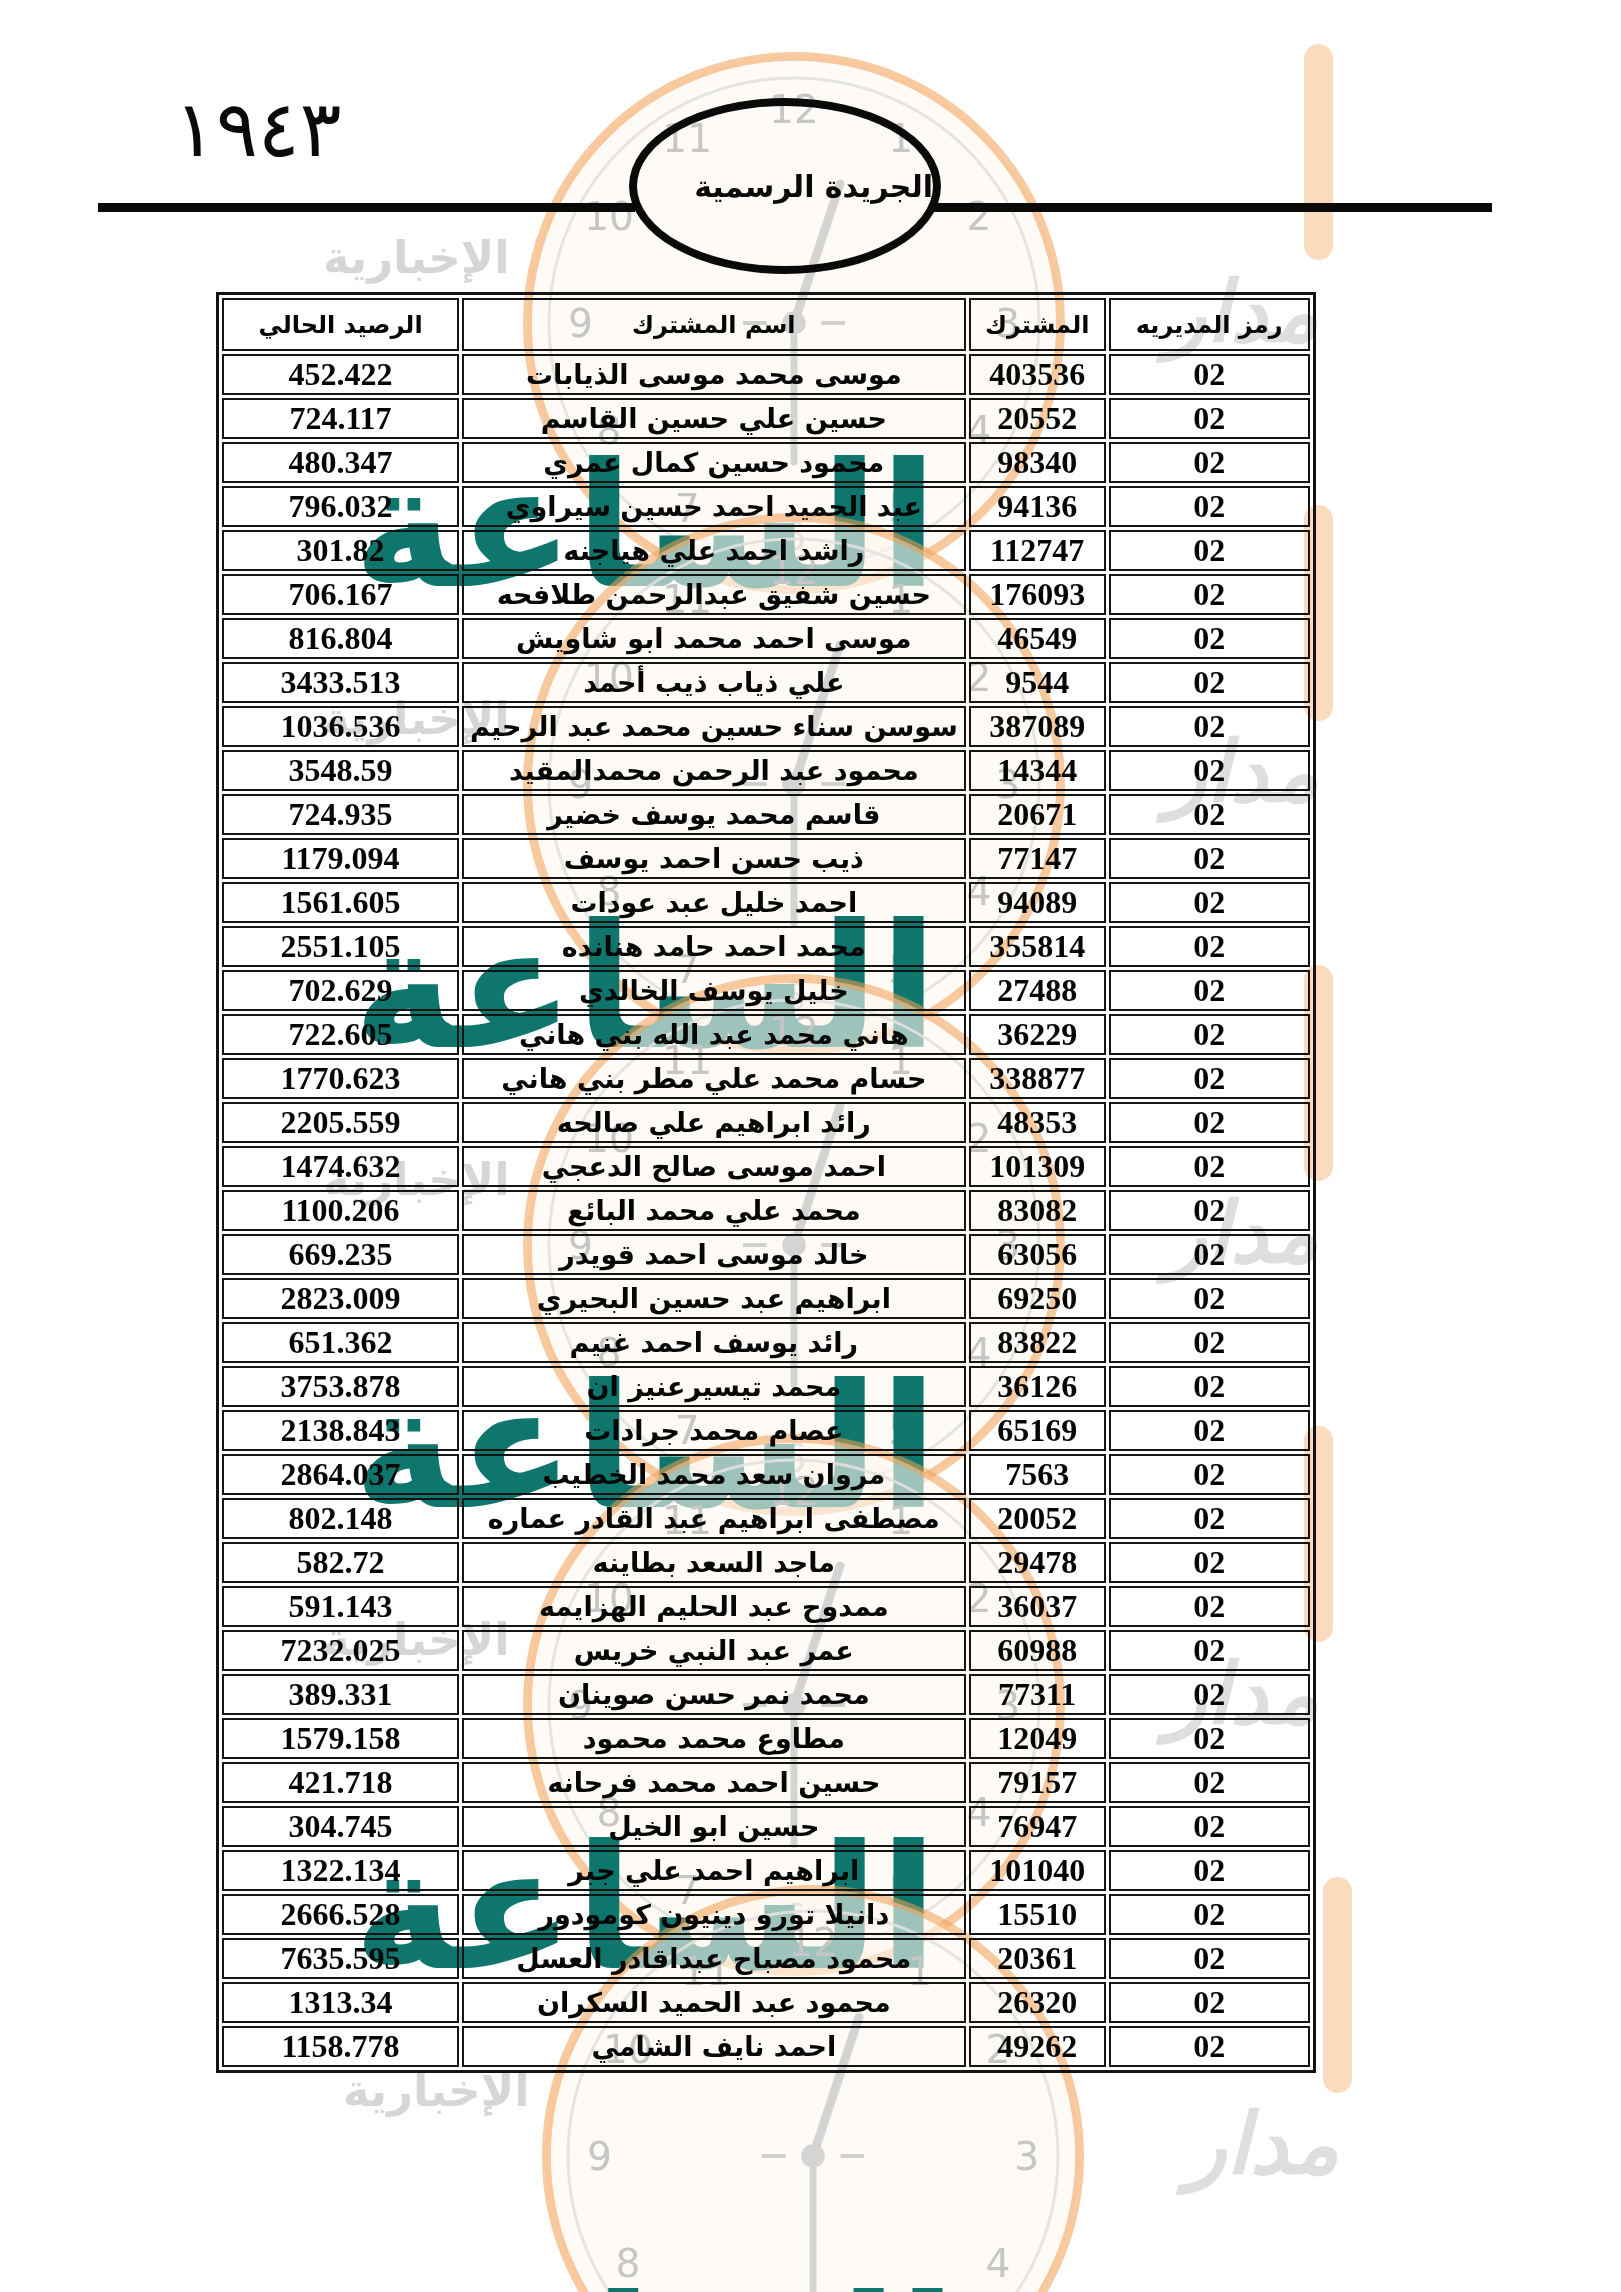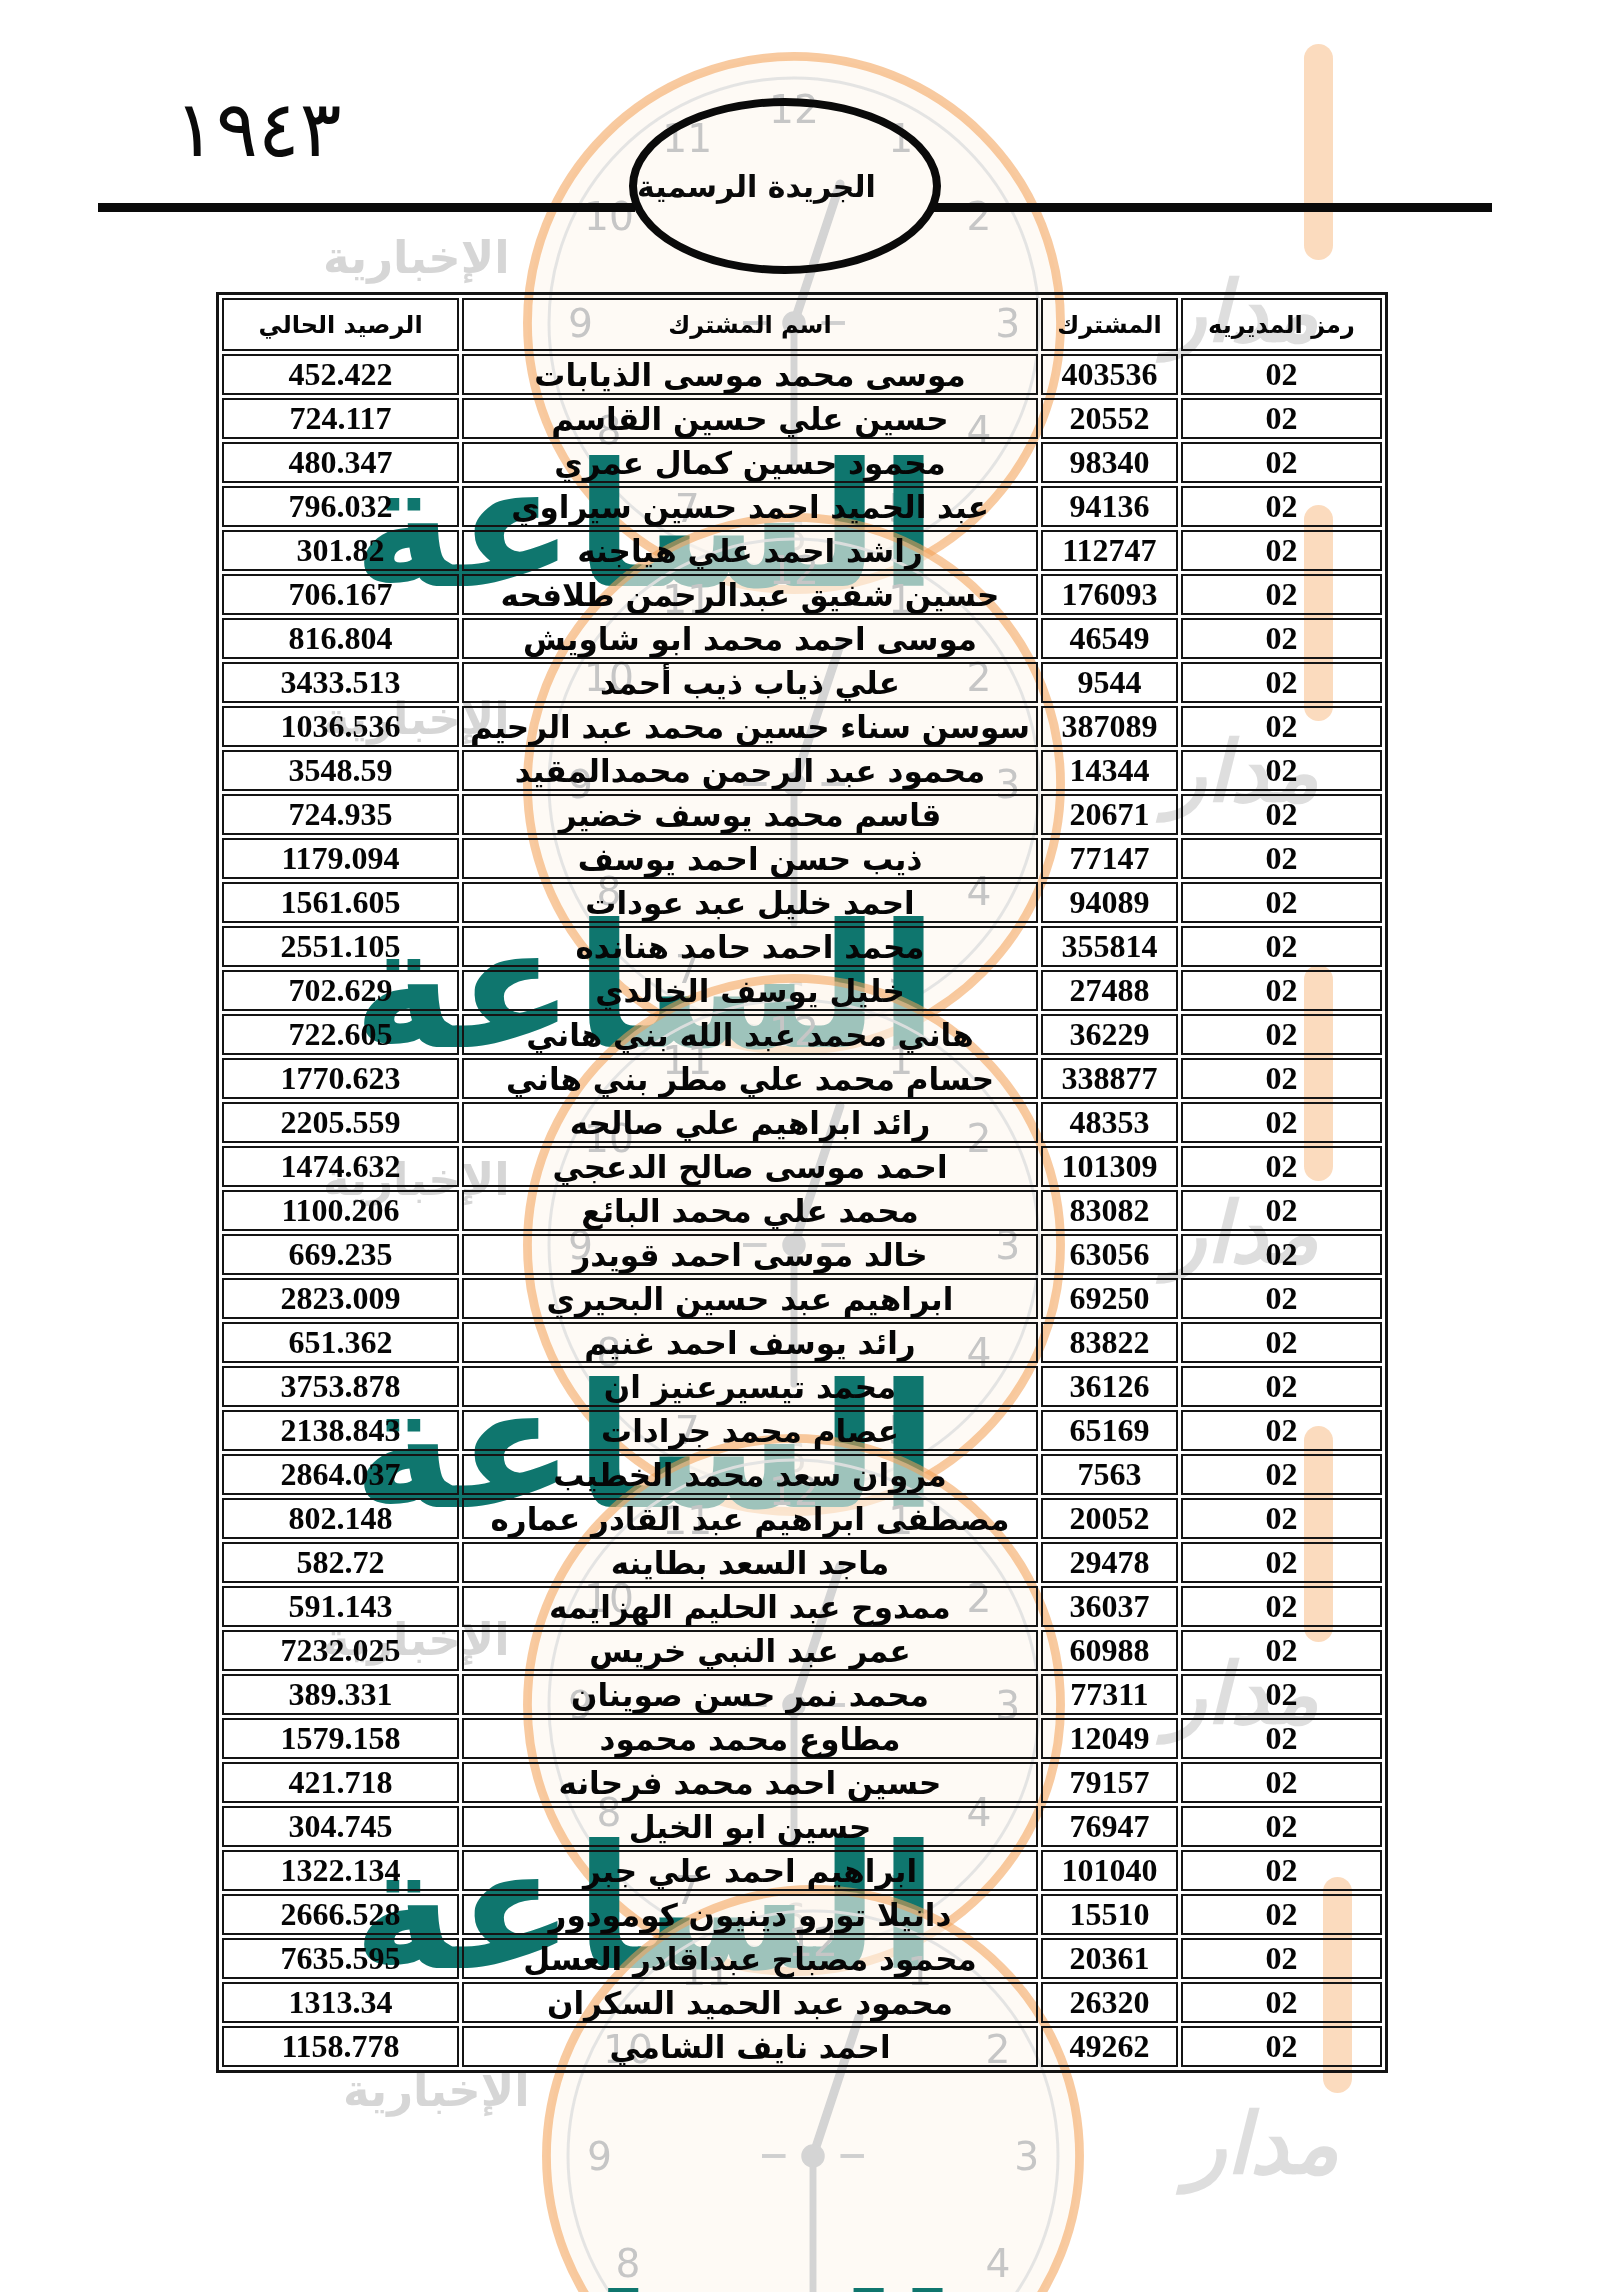--- a/index.html
+++ b/index.html
@@ -25,21 +25,21 @@
     left:174px;top:84px;
     font-size:78px;font-weight:normal;color:#0a0a0a;
   }
   .rule{height:8.8px;background:#0a0a0a;top:203px;}
   .rule-left{left:98px;width:537px;}
   .rule-right{left:933px;width:559px;}
   .title-ellipse{
     left:629px;top:98px;width:312px;height:176px;
     border:8.8px solid #0a0a0a;border-radius:50%;
     box-sizing:border-box;
-    display:flex;align-items:center;justify-content:flex-start;
+    display:flex;align-items:center;justify-content:flex-end;
   }
   .title-ellipse span{
     font-size:30px;font-weight:bold;color:#0a0a0a;
   }
   
   .table-wrap{left:216px;top:292px;}
   table.gz{
     direction:rtl;
     border-collapse:separate;
     border-spacing:3.9px;
@@ -55,21 +55,21 @@
     padding:0 5.9px;
     white-space:nowrap;
     background:transparent;
   }
   table.gz th{
     height:49px;
     font-size:24px;
     font-family:"DejaVu Sans",sans-serif;
   }
   table.gz td{height:35px;}
-  td.ar{font-size:31px;font-family:"DejaVu Sans",sans-serif;margin-left:20px;}
+  td.ar{font-size:27px;font-family:"DejaVu Sans",sans-serif;margin-left:20px;}
   td.num{font-size:32px;font-family:"Liberation Serif","DejaVu Serif",serif;}
   col.c-code{width:201px;}
   col.c-sub{width:137px;}
   col.c-name{width:488px;}
   col.c-bal{width:237px;}
 </style>
 </head>
 <body>
 
 <div class="page">

